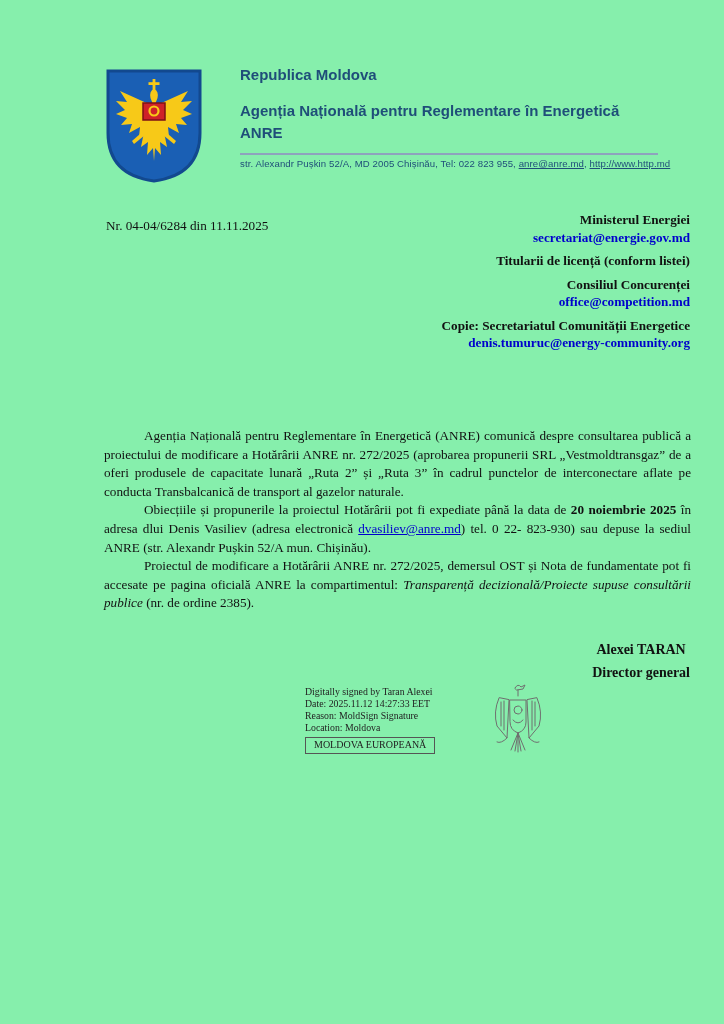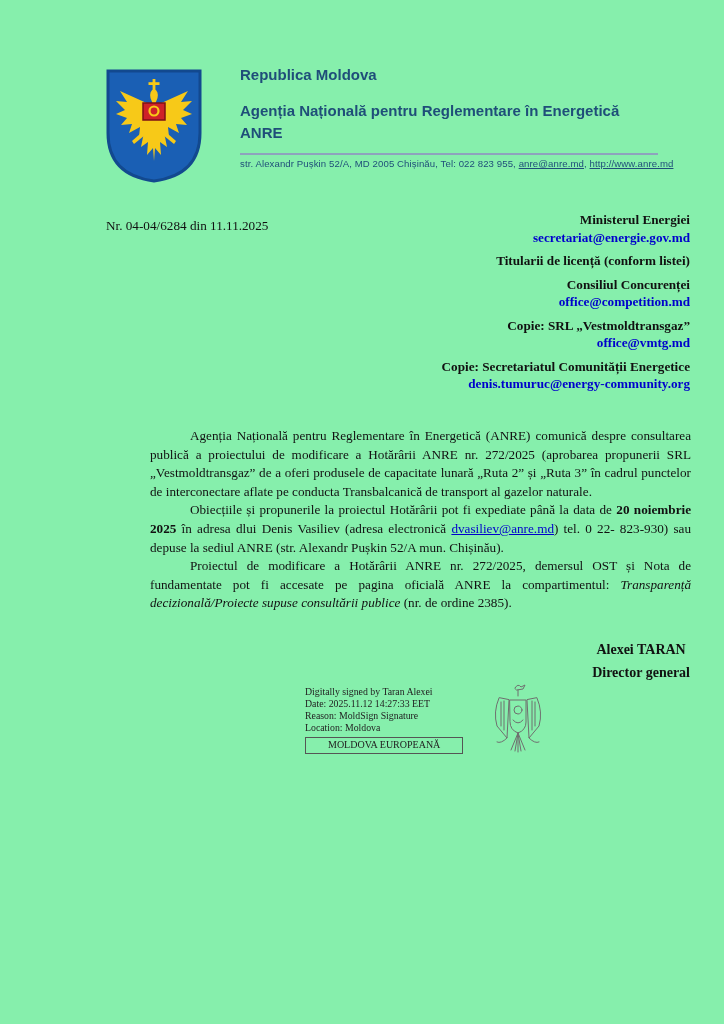--- a/index.html
+++ b/index.html
@@ -34,37 +34,37 @@
     text-align:right; font-weight:bold; font-size:13.2px; line-height:17.5px;
   }
   .rcpt { margin-bottom:6px; }
   .rlink { color:#0000cc; cursor:pointer; font-weight:bold; }
 
   
   .bodytext {
     position:absolute; left:104px; top:427px; width:587px;
     text-align:justify; font-size:13.2px; line-height:18.6px;
   }
-  .bodytext p { text-indent:40px;margin-left:46px; }
+  .bodytext p { text-indent:40px; }
   .blink { color:#0000cc; text-decoration:underline; cursor:pointer; }
 
   
   .sig {
     position:absolute; right:34px; top:638px;
     text-align:center; font-weight:bold; font-size:14px; line-height:23px;
   }
 
   
   .dsig {
     position:absolute; left:305px; top:686px;
     font-size:9.8px; line-height:12px; color:#222222;
   }
   .dsig-badge {
     display:inline-block; border:1px solid #555555;
-    padding:1px 22px 2px; margin-top:3px; font-size:10px; color:#222222;
+    padding:1px 8px 2px; margin-top:3px; font-size:10px; color:#222222;
   }
   .stamp { position:absolute; left:487px; top:680px; width:62px; height:76px; }
 </style>
 </head>
 <body>
 
 <div class="page">
 
   <svg class="coa" viewBox="0 0 100 118" xmlns="http://www.w3.org/2000/svg">
     <path d="M4,4 H96 V66 Q96 108 50 114 Q4 108 4 66 Z" fill="#1a5fb4" stroke="#12498f" stroke-width="3"></path>
@@ -82,40 +82,36 @@
     <circle cx="50" cy="44" r="4.5" fill="none" stroke="#f7c918" stroke-width="2.2"></circle>
   </svg>
 
   <div class="hdr">
     <div class="hdr-country">Republica Moldova</div>
     <div class="hdr-agency">
       <span>Agenția Națională pentru Reglementare în Energetică</span><br>
       <span>ANRE</span>
     </div>
     <div class="hdr-rule"></div>
-    <div class="hdr-contact"><span>str. Alexandr Pușkin 52/A, MD 2005 Chișinău, Tel: 022 823 955, </span><a class="hlink">anre@anre.md</a><span>, </span><a class="hlink">http://www.anre.md</a></div>
+    <div class="hdr-contact"><span>str. Alexandr Pușkin 52/A, MD 2005 Chișinău, Tel: 022 823 955, </span><a class="hlink">anre@anre.md</a><span>, </span><a class="hlink">http://www.http.md</a></div>
   </div>
 
   <div class="refline">Nr. 04-04/6284 din 11.11.2025</div>
 
   <div class="recipients">
     <div class="rcpt">
       <div>Ministerul Energiei</div>
       <div><a class="rlink">secretariat@energie.gov.md</a></div>
     </div>
     <div class="rcpt">
       <div>Titularii de licență (conform listei)</div>
     </div>
     <div class="rcpt">
       <div>Consiliul Concurenței</div>
       <div><a class="rlink">office@competition.md</a></div>
-    </div>
-    <div class="rcpt">
-      <div>Copie: SRL „Vestmoldtransgaz”</div>
-      <div><a class="rlink">office@vmtg.md</a></div>
     </div>
     <div class="rcpt">
       <div>Copie: Secretariatul Comunității Energetice</div>
       <div><a class="rlink">denis.tumuruc@energy-community.org</a></div>
     </div>
   </div>
 
   <div class="bodytext">
     <p><span>Agenția Națională pentru Reglementare în Energetică (ANRE) comunică despre consultarea publică a proiectului de modificare a Hotărârii ANRE nr. 272/2025 (aprobarea propunerii SRL „Vestmoldtransgaz” de a oferi produsele de capacitate lunară „Ruta 2” și „Ruta 3” în cadrul punctelor de interconectare aflate pe conducta Transbalcanică de transport al gazelor naturale.</span></p>
     <p><span>Obiecțiile și propunerile la proiectul Hotărârii pot fi expediate până la data de </span><b>20 noiembrie 2025</b><span> în adresa dlui Denis Vasiliev (adresa electronică </span><a class="blink">dvasiliev@anre.md</a><span>) tel. 0 22- 823-930) sau depuse la sediul ANRE (str. Alexandr Pușkin 52/A mun. Chișinău).</span></p>

